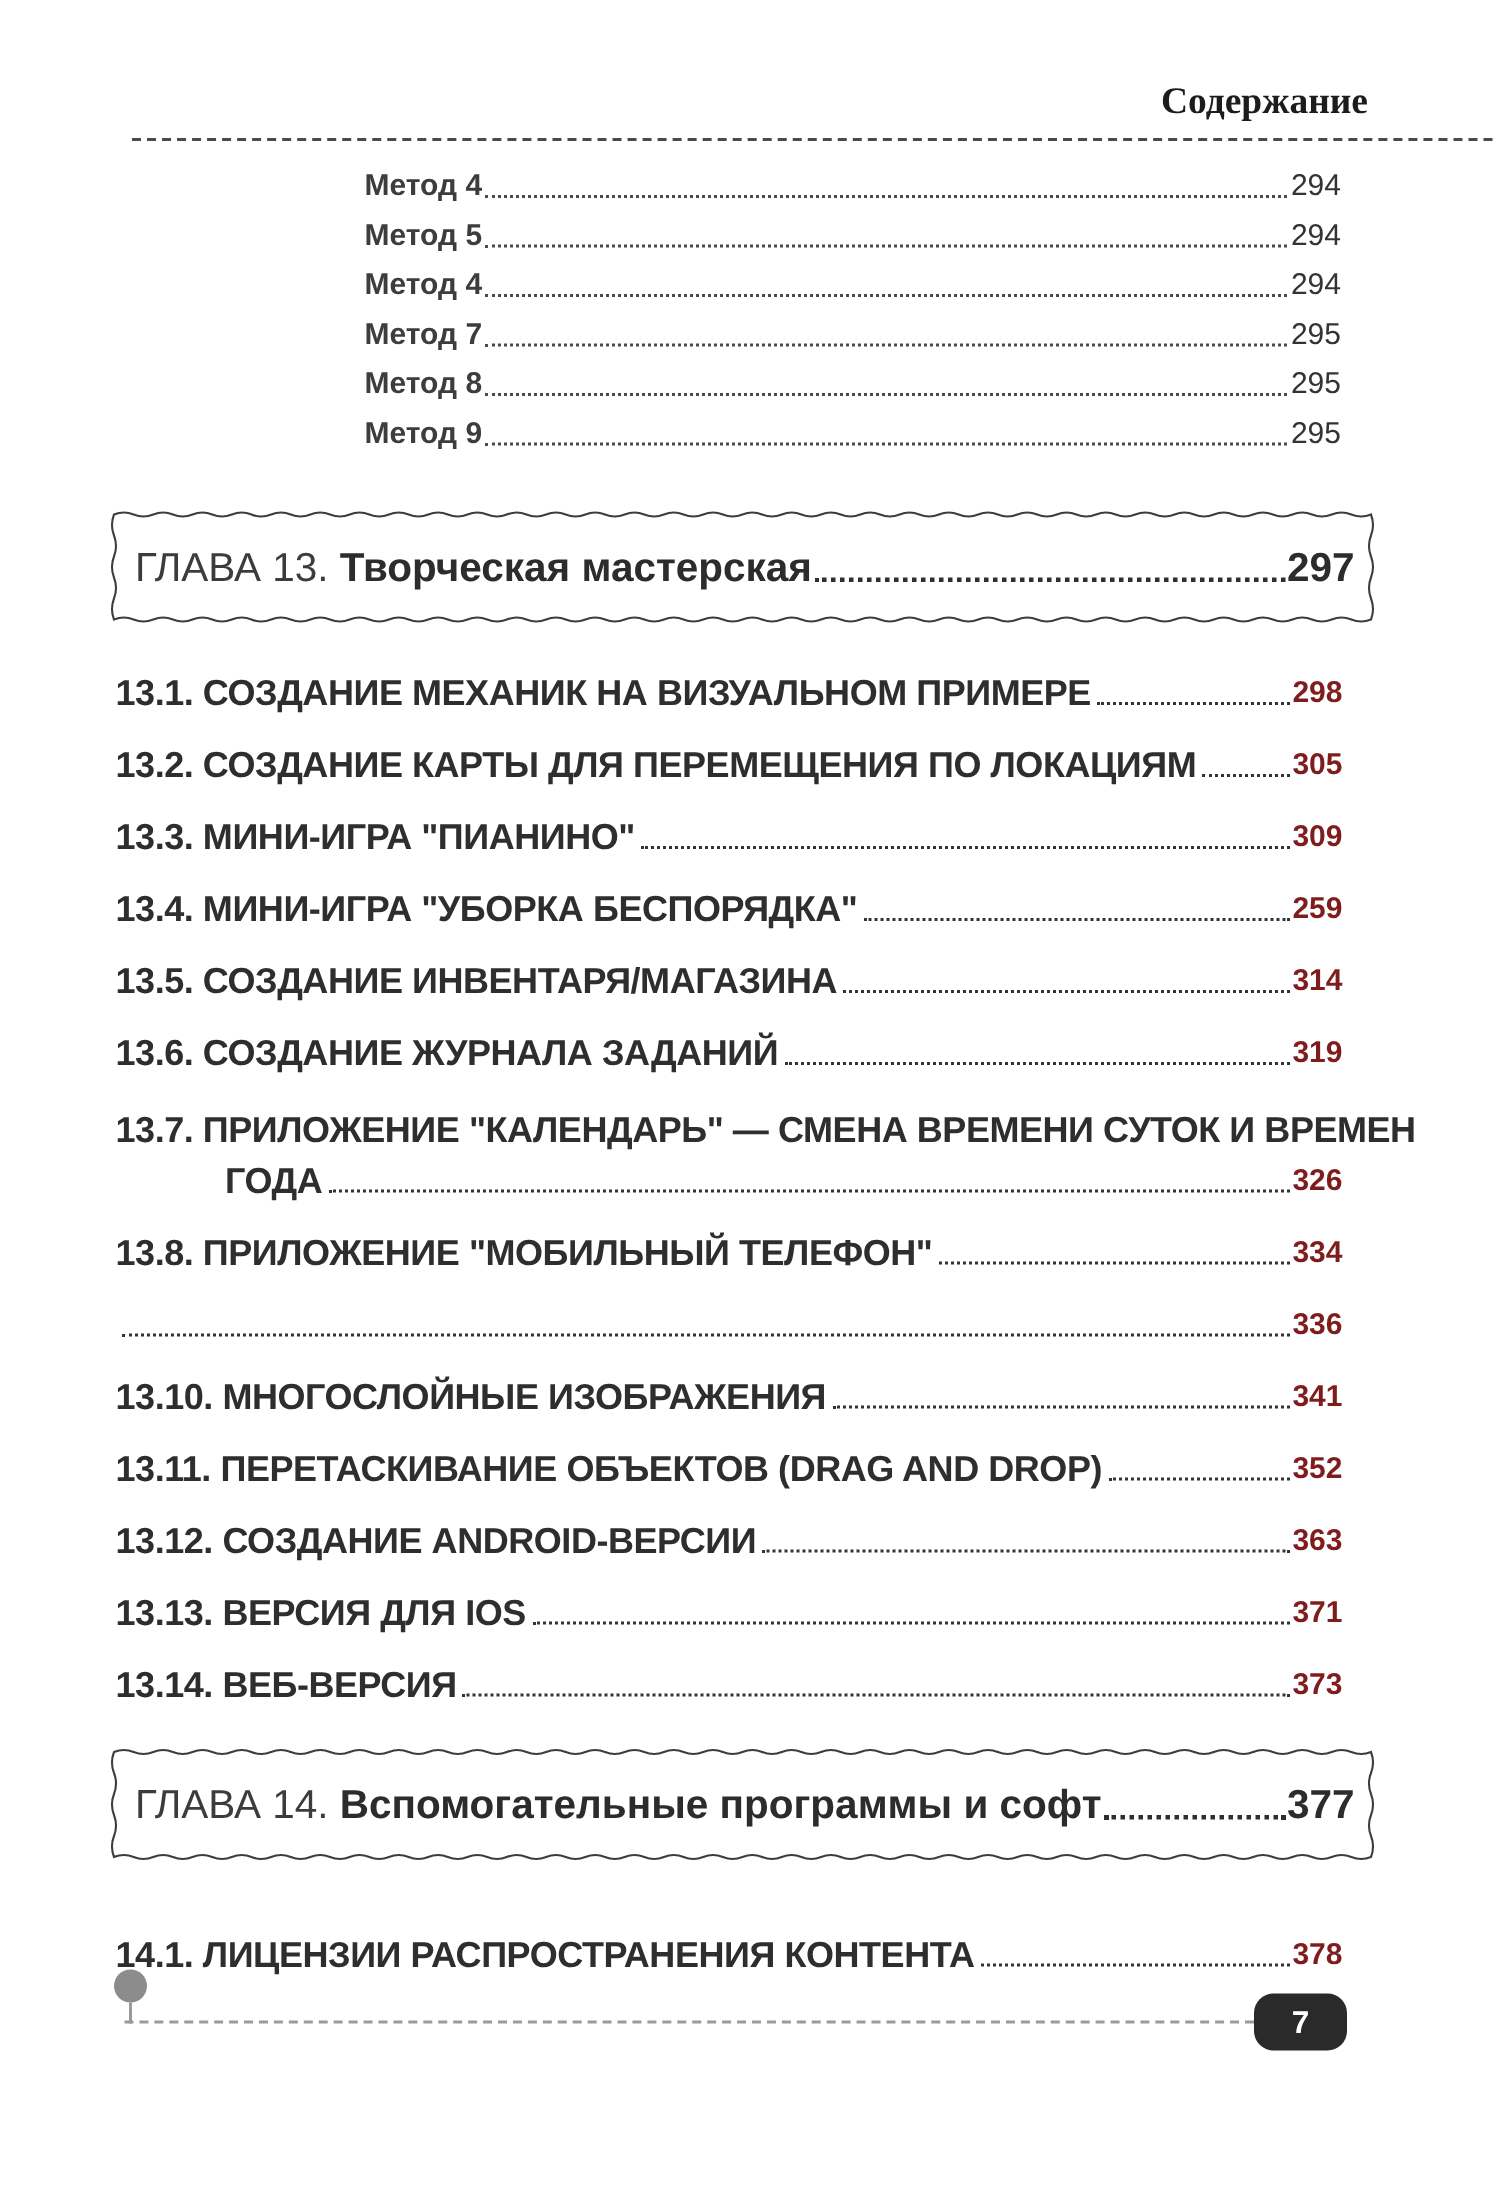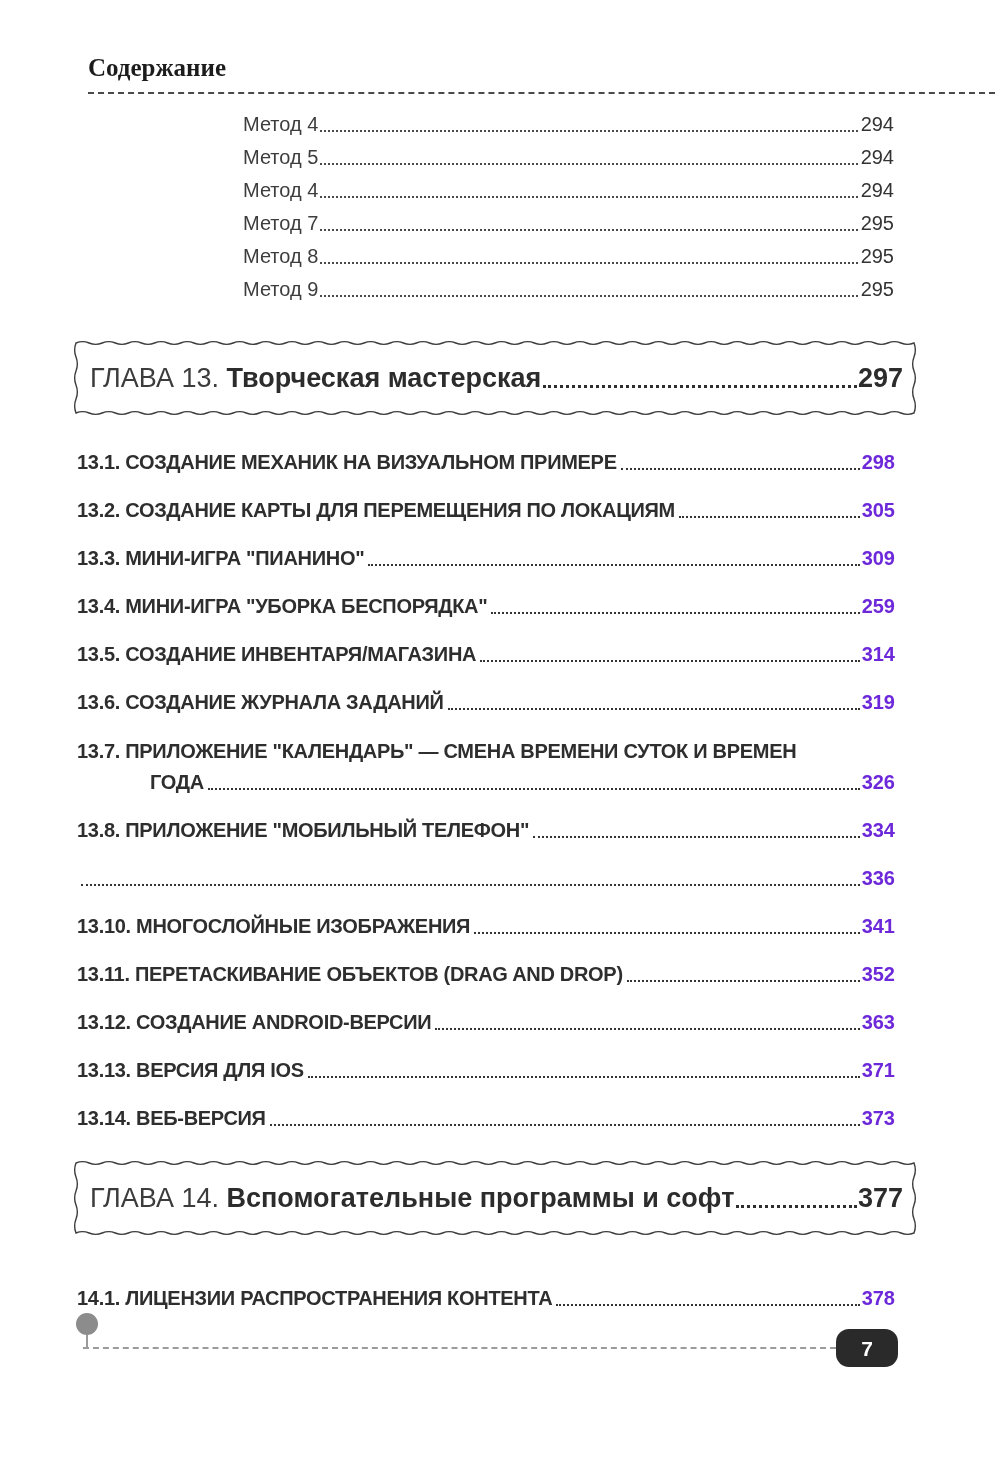--- a/index.html
+++ b/index.html
@@ -5,33 +5,33 @@
   html,body{margin:0;padding:0;}
   body{
     width:1000px;height:1458px;position:relative;overflow:hidden;
     background:#ffffff;color:#2f2f2f;
     font-family:"Liberation Sans","DejaVu Sans",sans-serif;
     -webkit-font-smoothing:antialiased;
   }
   
   .header{
     position:absolute;left:88px;right:5px;top:52px;
-    padding-bottom:9px;border-bottom:2px dashed #4a4a4a;text-align:left;
+    padding-bottom:9px;border-bottom:2px dashed #4a4a4a;text-align:right;
   }
   .header-title{
     font-family:"Liberation Serif","DejaVu Serif",serif;
     font-weight:700;font-size:25px;line-height:31px;color:#1c1c1c;
     margin-right:83px;
   }
   
   .dots{flex:1 1 auto;min-width:0;align-self:flex-end;height:0;}
   
   .methods{position:absolute;left:243px;width:651px;top:108px;}
   .m-row{display:flex;height:33px;line-height:33px;}
-  .m-label{font-size:20px;font-weight:400;color:#3d3d3d;white-space:nowrap;}
+  .m-label{font-size:20px;font-weight:700;color:#3d3d3d;white-space:nowrap;}
   .m-page{font-size:20px;font-weight:400;color:#333;white-space:nowrap;}
   .m-dots{border-bottom:2px dotted #4a4a4a;margin:0 3px 9px 2px;}
   
   .main{position:absolute;left:77px;width:818px;top:340px;}
   
   .chapter-box{
     position:relative;height:76px;margin-left:-4px;margin-right:-22px;
     display:flex;align-items:center;padding:0 14px 0 17px;box-sizing:border-box;
   }
   .chapter-box svg.wavy{position:absolute;inset:0;width:100%;height:100%;pointer-events:none;}
@@ -40,24 +40,24 @@
   .ch-title{font-size:27px;font-weight:700;color:#2c2c2c;white-space:nowrap;}
   .ch-dots{border-bottom:3.5px dotted #2e2e2e;margin:0 1px 5px 2px;}
   .ch-page{font-size:27px;font-weight:700;color:#2c2c2c;white-space:nowrap;}
   .gap-after-box{height:36px;}
   .gap-before-box14{height:4px;}
   .gap-after-box14{height:52px;}
   
   .s-entry{margin-bottom:27px;}
   .s-row{display:flex;line-height:21px;}
   .s-label,.s-line1{
-    font-size:20px;font-weight:700;letter-spacing:-0.3px;
+    font-size:24px;font-weight:700;letter-spacing:-0.3px;
     color:#2e2e2e;white-space:nowrap;
   }
-  .s-page{font-size:20px;font-weight:700;color:#6d28d9;white-space:nowrap;}
+  .s-page{font-size:20px;font-weight:700;color:#7f1d1d;white-space:nowrap;}
   .s-dots{border-bottom:2.6px dotted #343434;margin:0 2px 3px 4px;}
   .s-cont{margin-left:73px;margin-top:9px;}
   
   .footer{position:absolute;left:75px;right:102px;top:1329px;display:flex;align-items:center;}
   .footer-rule{flex:1 1 auto;border-top:2px dashed #9b9b9b;margin:0 0 0 8px;}
   .page-badge{
     width:62px;height:38px;background:#2a2a2a;border-radius:13px;
     display:flex;align-items:center;justify-content:center;flex:0 0 auto;
   }
   .page-badge span{color:#ffffff;font-size:21px;font-weight:700;line-height:1;}

